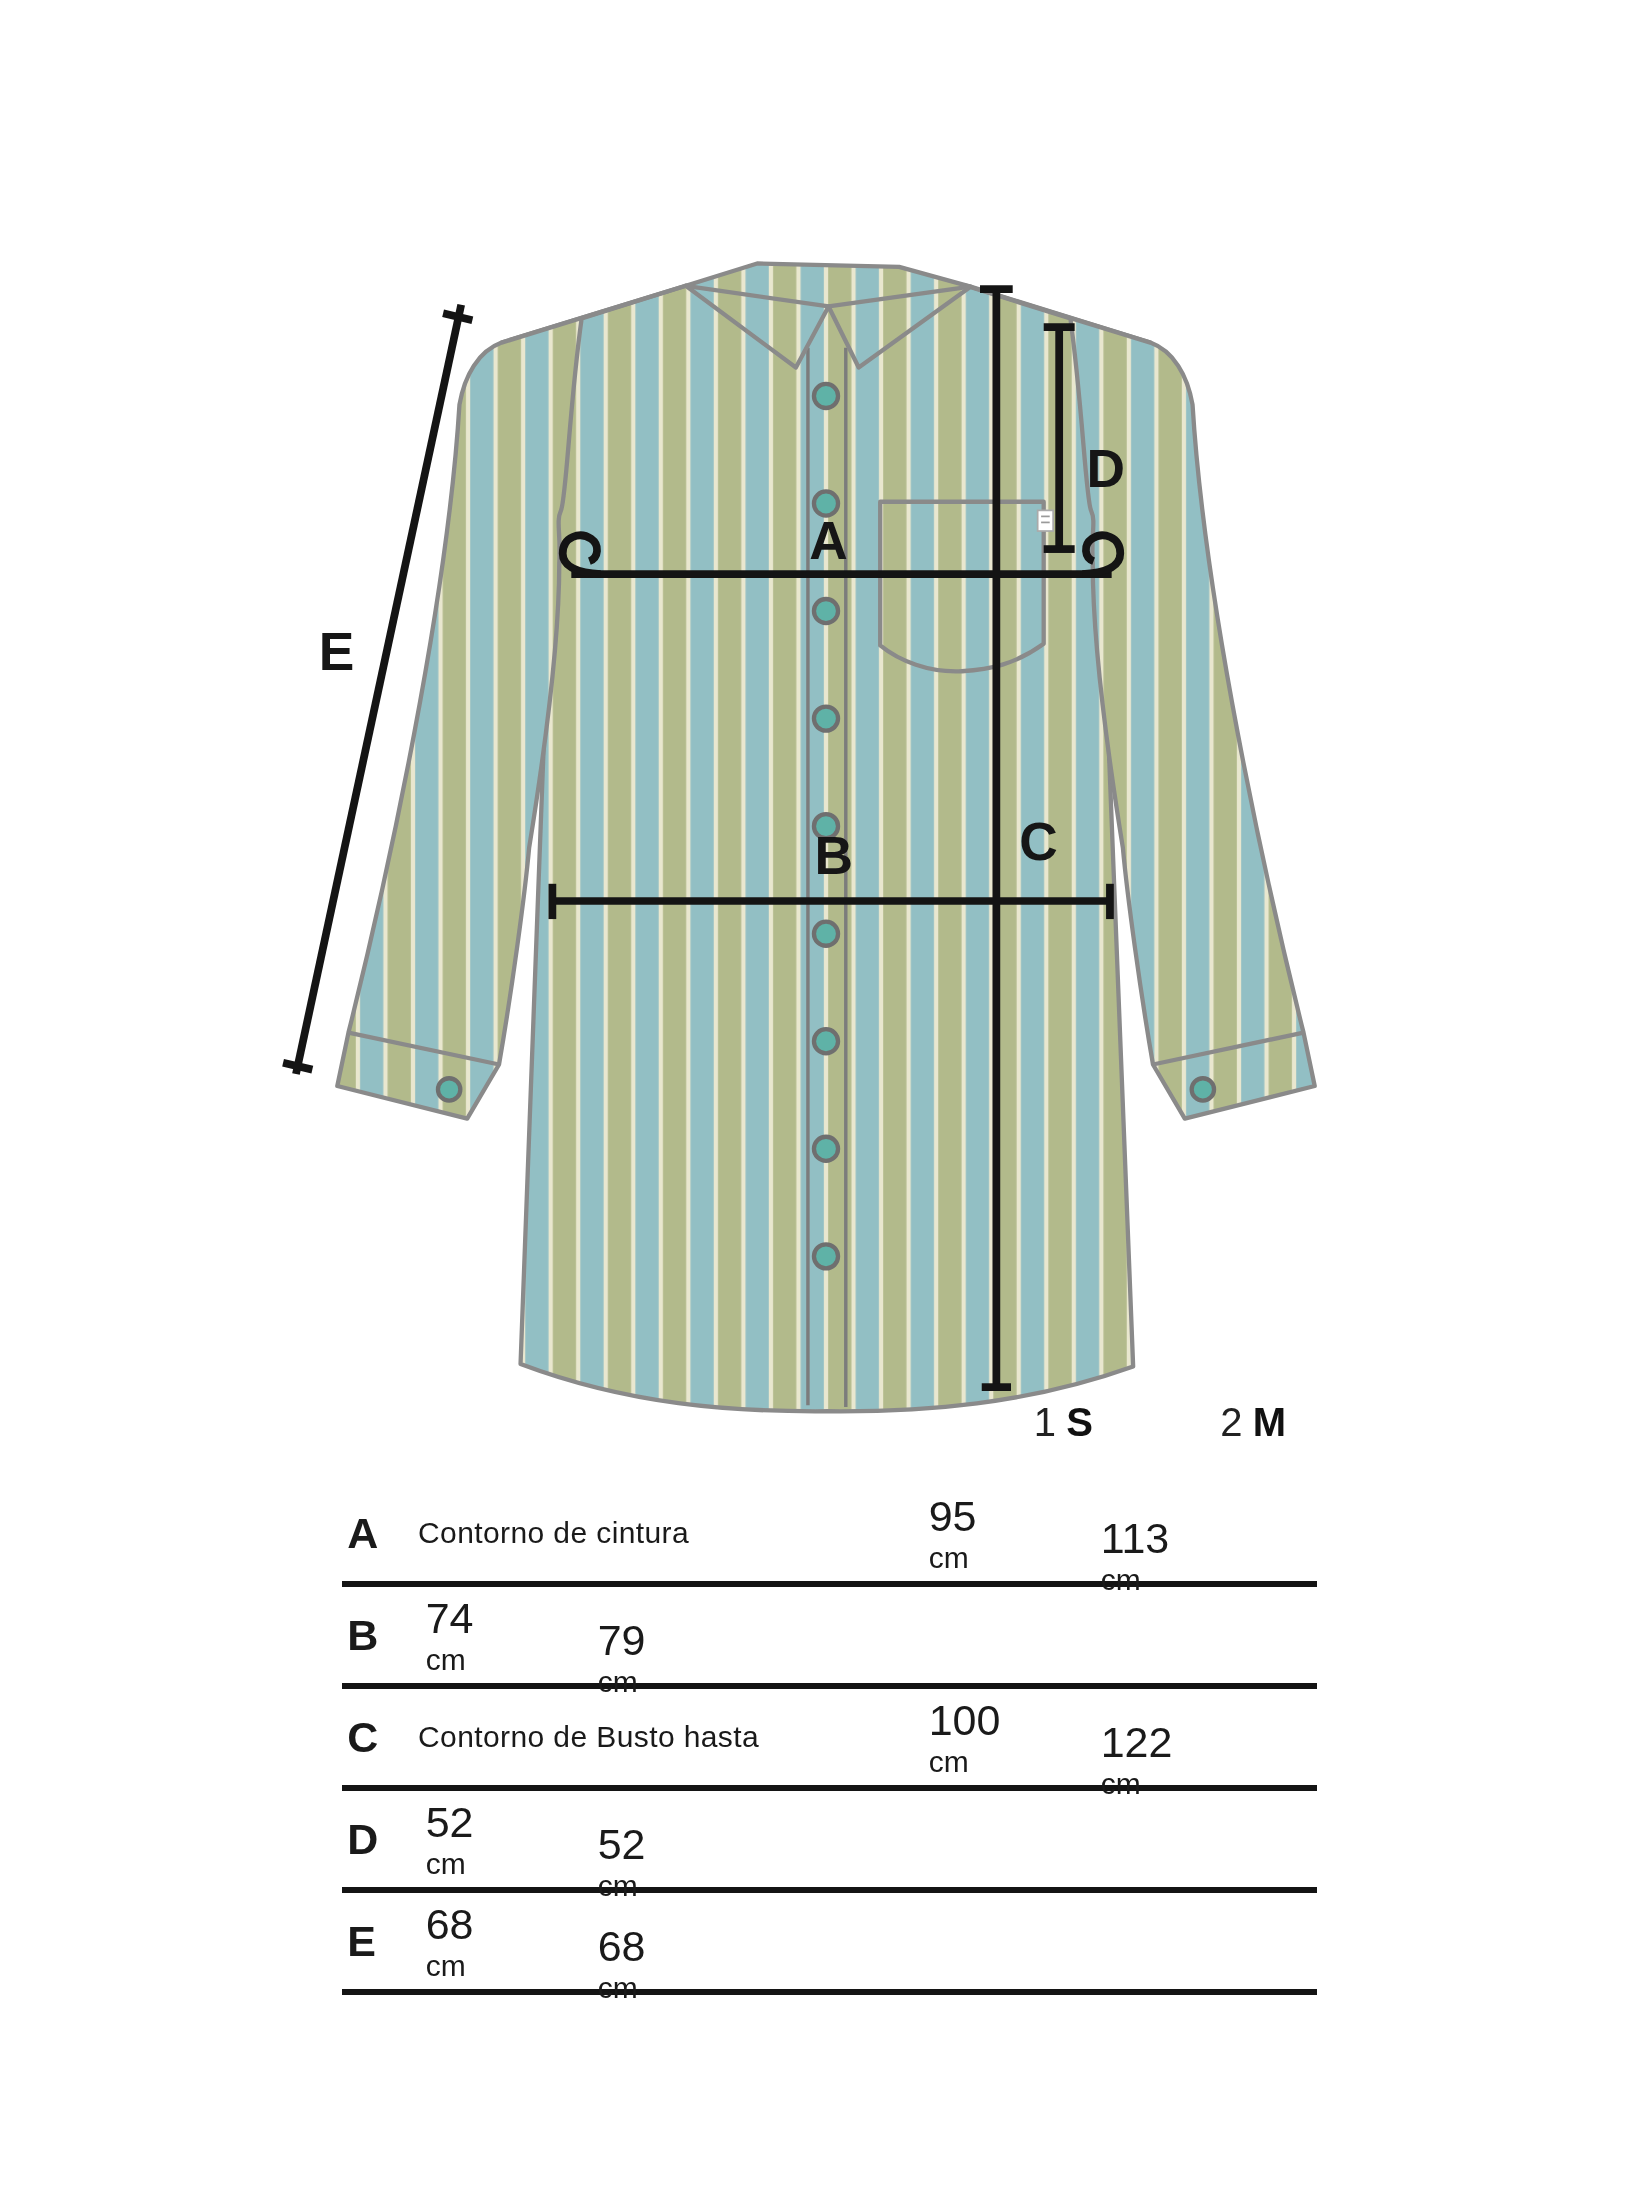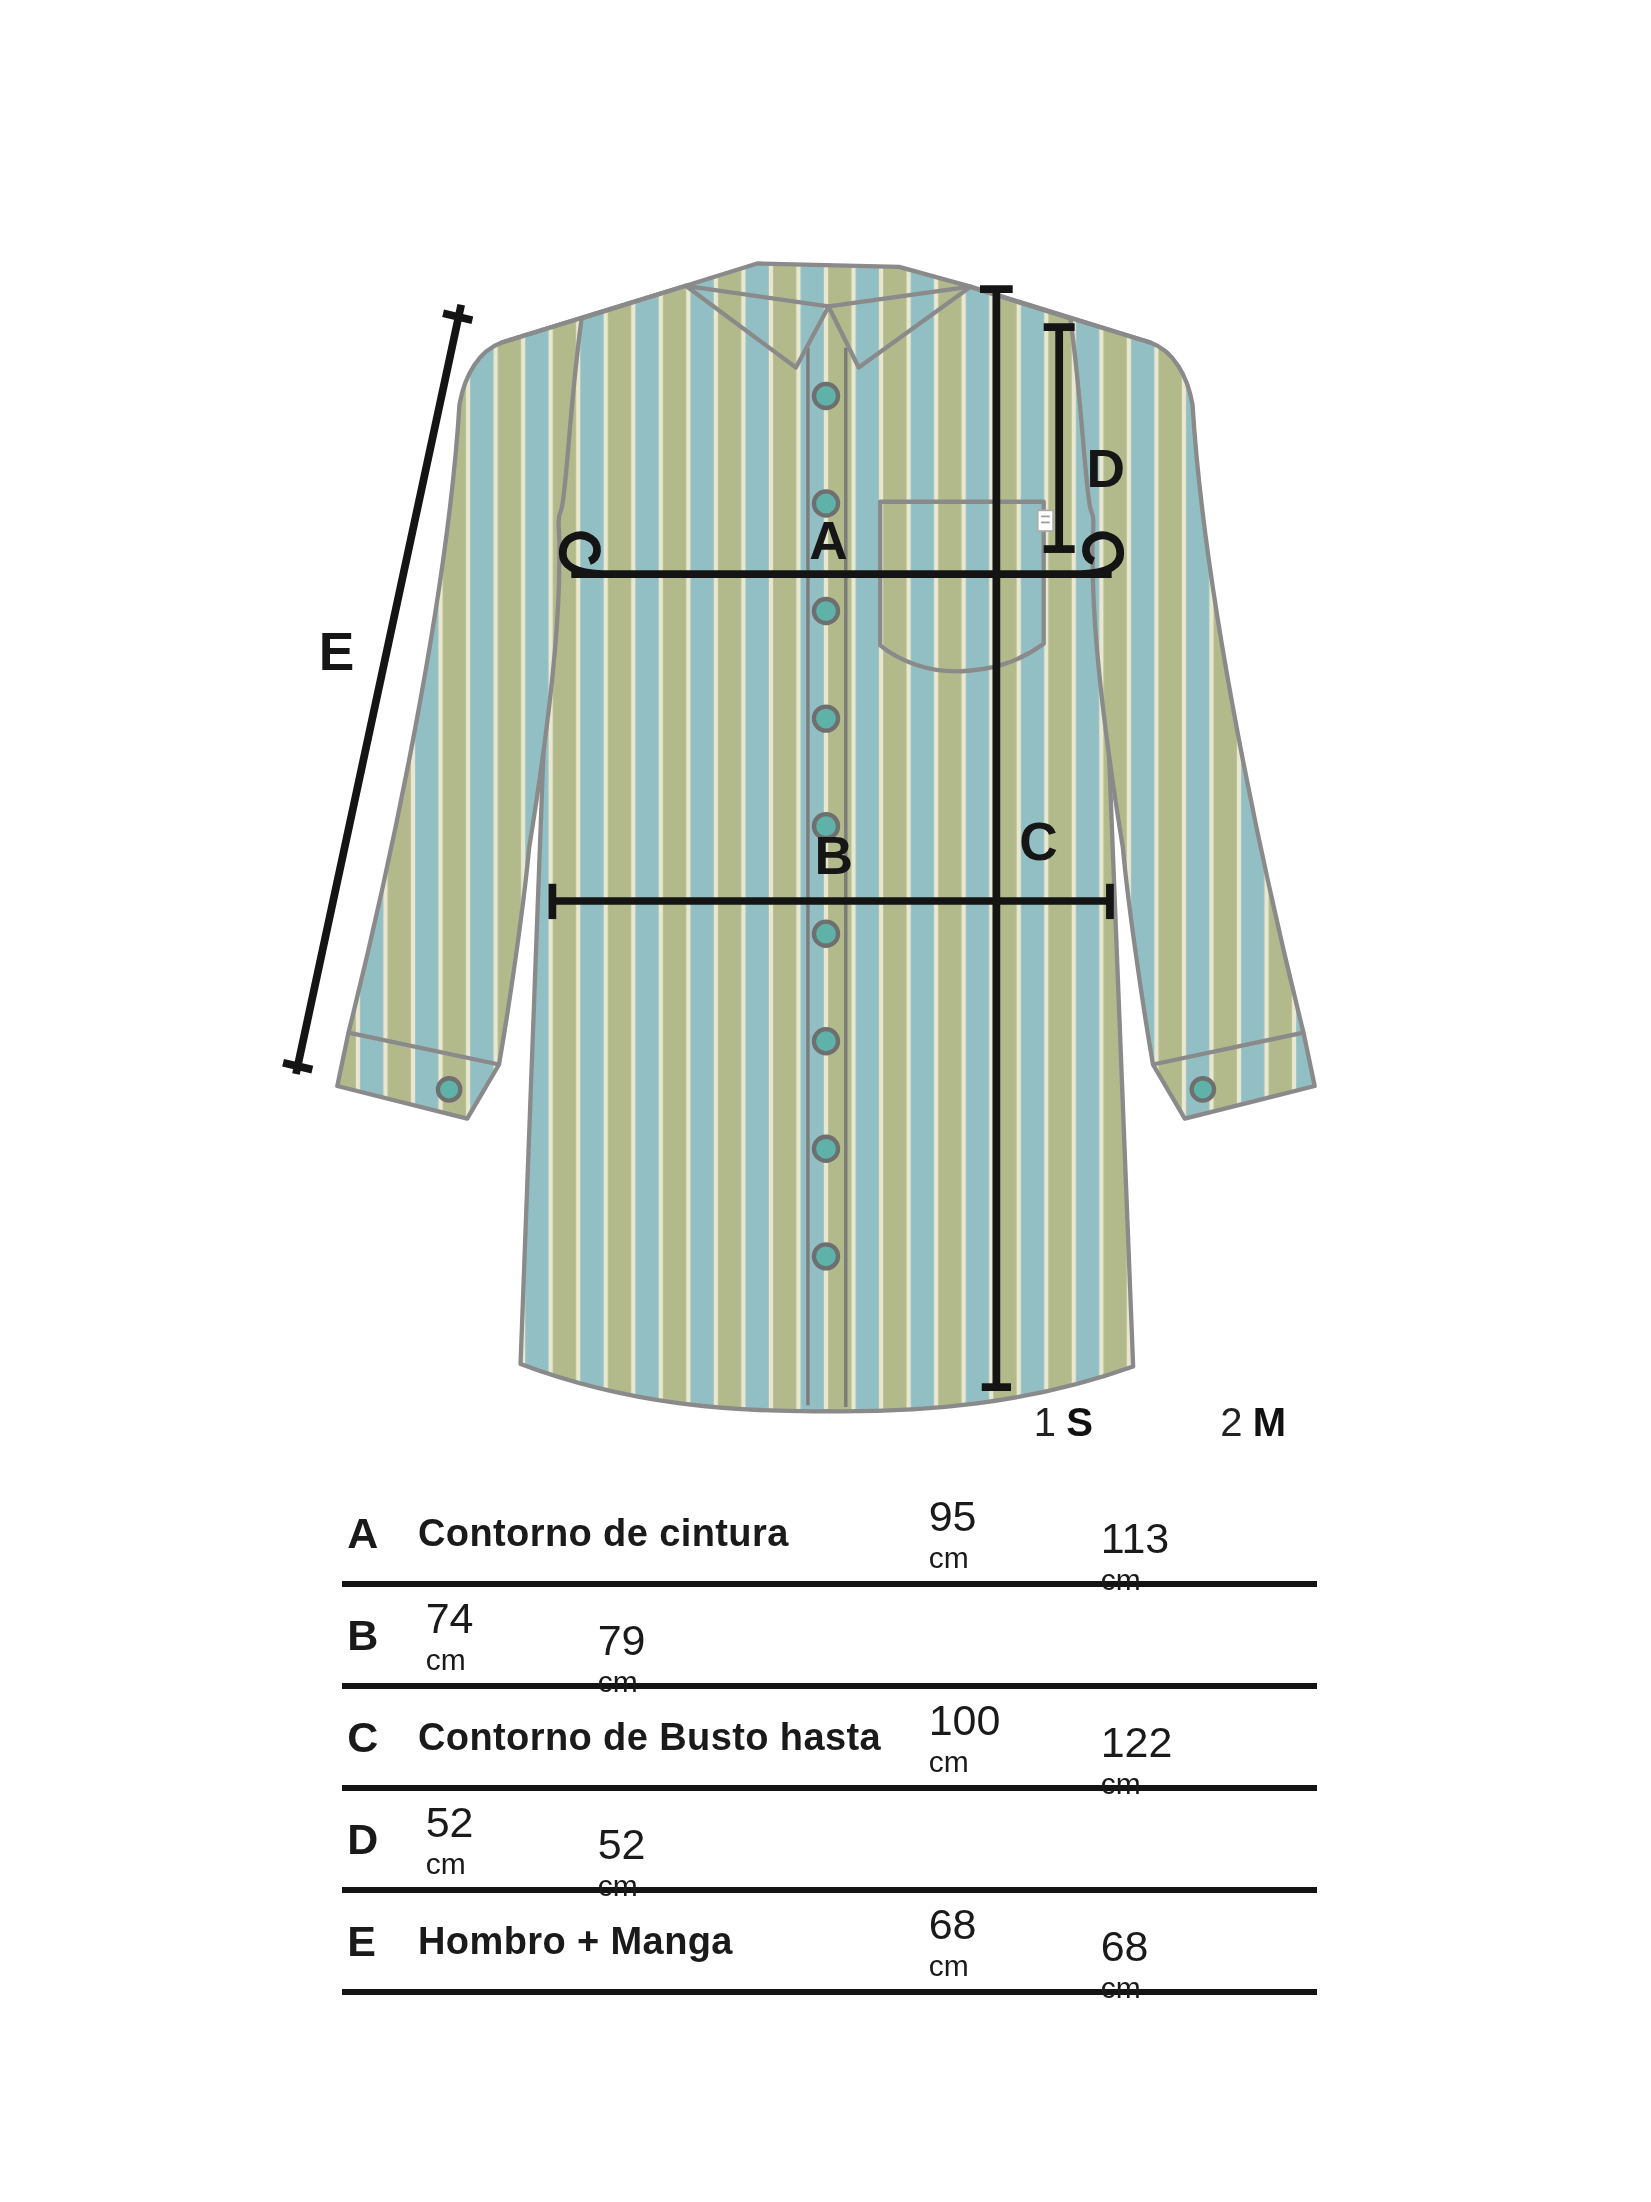--- a/index.html
+++ b/index.html
@@ -29,21 +29,21 @@
   .h-col{font-size:40px;display:flex;justify-content:flex-end;align-items:baseline;}
   .h-col.size1{width:172px;}
   .h-col.size2{width:224px;padding-right:31px;box-sizing:border-box;}
   .h-num{font-weight:400;color:#222;}
   .h-size{font-weight:700;margin-left:10.3px;color:#111;}
   .trow{
     height:96px;border-bottom:6.9px solid #141414;
     display:flex;align-items:center;box-sizing:content-box;
   }
   .c-letter{width:76px;font-weight:700;font-size:43px;padding-left:5.2px;box-sizing:border-box;}
-  .c-name{flex:1;font-size:38px;font-weight:700;letter-spacing:0.4px;}
+  .c-name{flex:1;font-size:30px;font-weight:400;letter-spacing:0.4px;}
   .c-val{display:flex;justify-content:flex-end;align-items:baseline;flex-direction:column;}
   .c-val.v1{width:172px;}
   .c-val.v2{width:224px;margin-top:44px;}
   .num{font-size:43px;font-weight:400;}
   .unit{font-size:30px;font-weight:400;margin-left:7.7px;}
 </style>
 </head>
 <body>
 
 <div class="screen">
@@ -209,21 +209,20 @@
           <span class="unit">cm</span>
         </div>
       <div class="c-val v2">
           <span class="num">52</span>
           <span class="unit">cm</span>
         </div>
     </div>
 
     <div class="trow">
       <div class="c-letter">E</div>
-      <div class="c-name">Hombro + Manga</div>
       <div class="c-val v1">
           <span class="num">68</span>
           <span class="unit">cm</span>
         </div>
       <div class="c-val v2">
           <span class="num">68</span>
           <span class="unit">cm</span>
         </div>
     </div>
 

